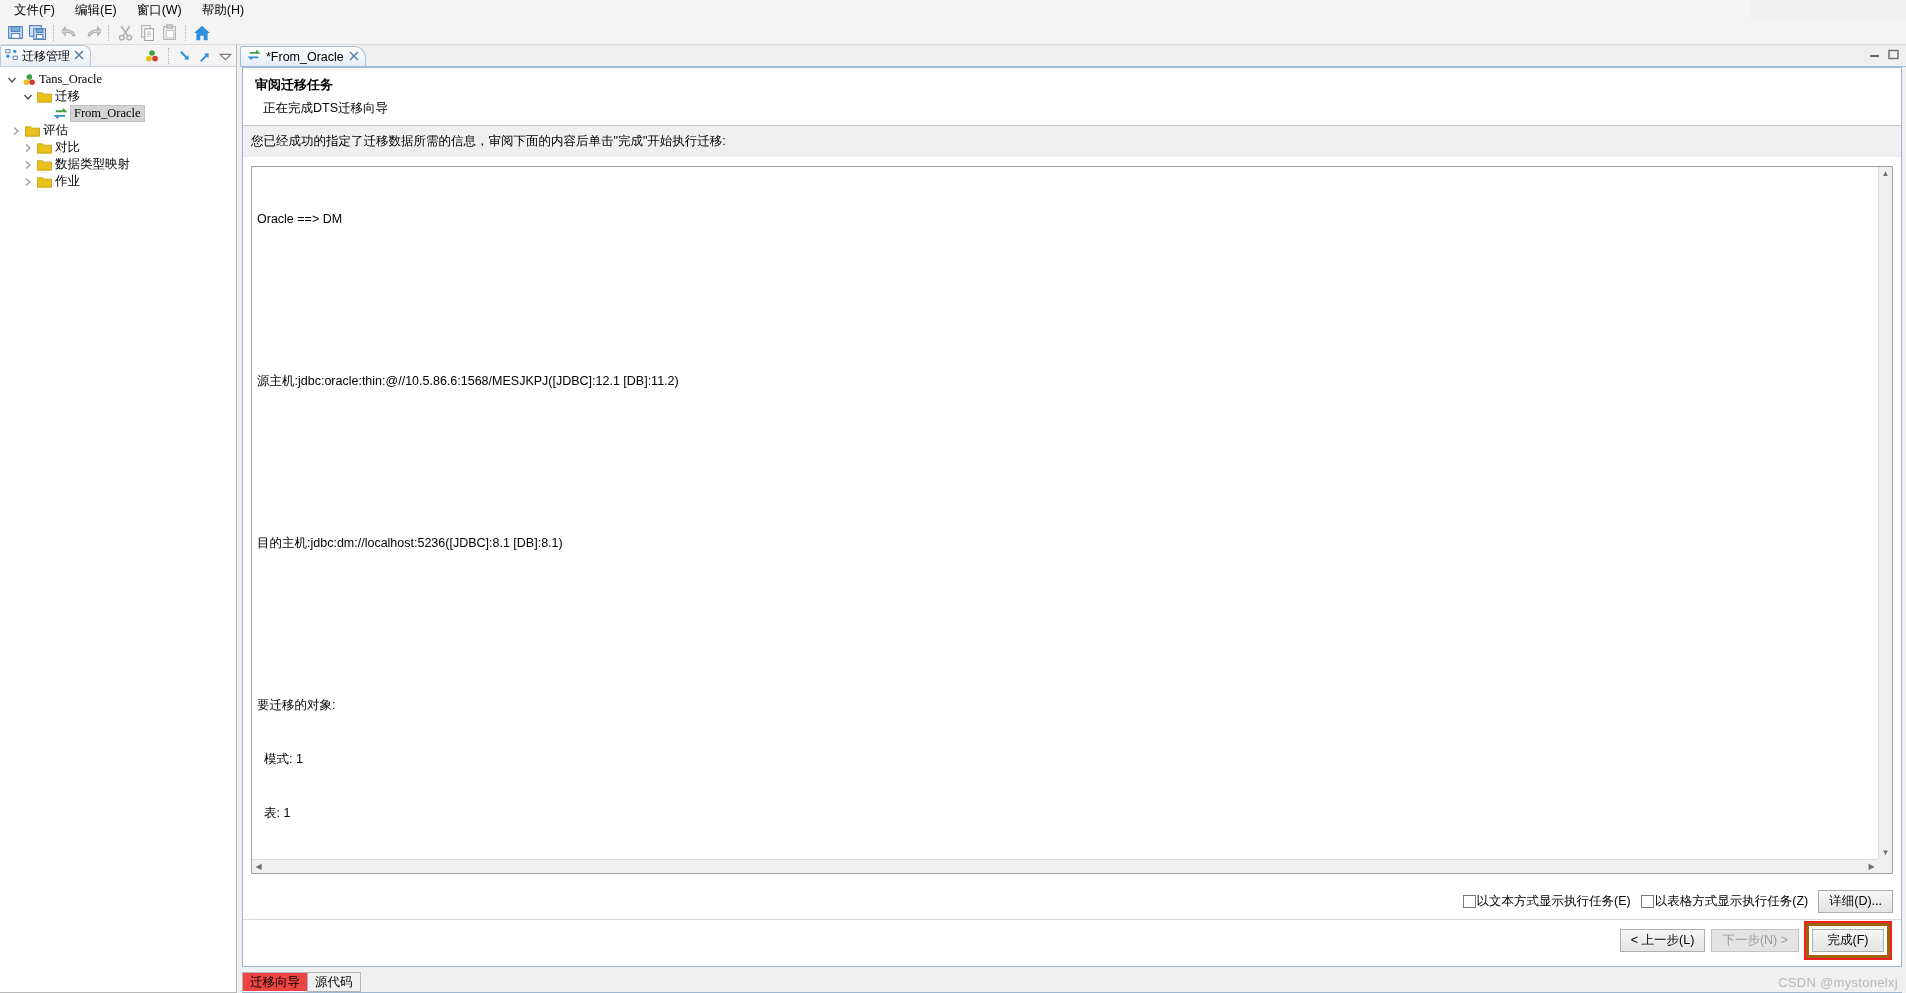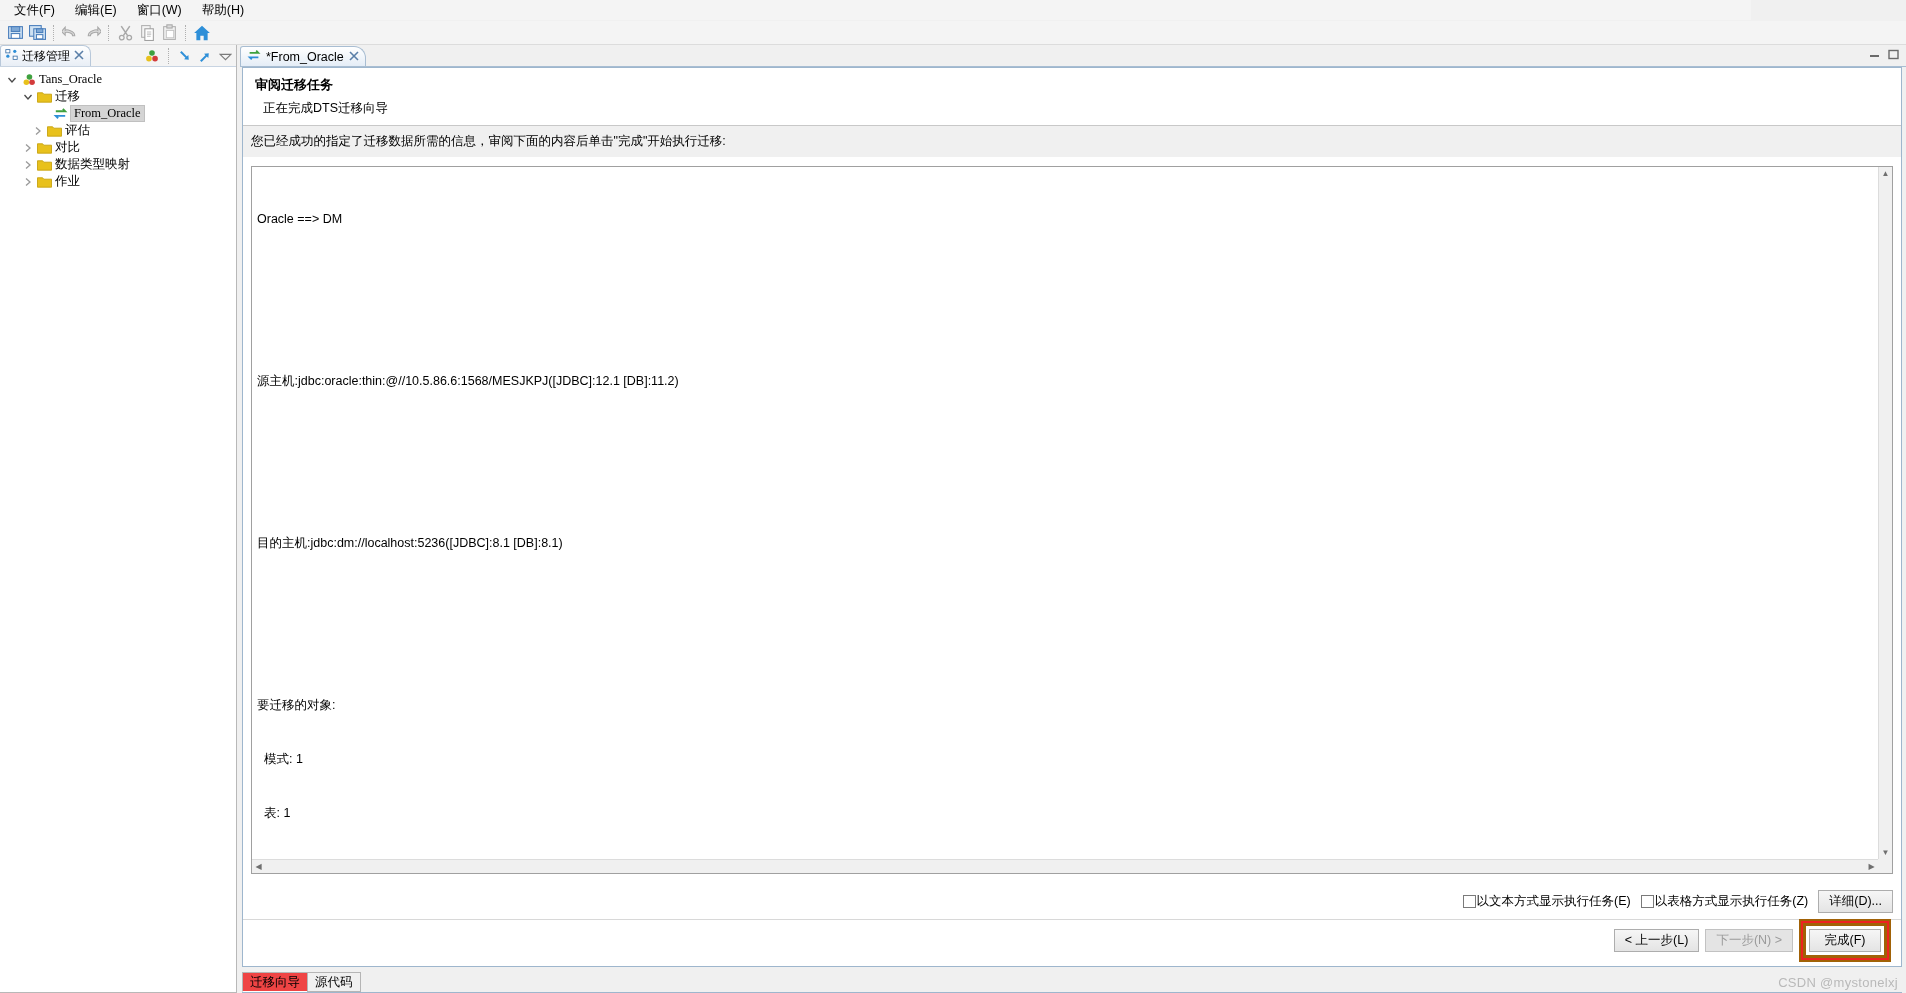--- a/index.html
+++ b/index.html
@@ -175,21 +175,21 @@
   .sep-line {
     position: absolute; left: 0; right: 0; bottom: 46px; height: 1px; background: #d8d8d8;
   }
 
   .nav-row {
     position: absolute; right: 10px; bottom: 12px; height: 28px;
     display: flex; align-items: center; gap: 6px;
   }
   .btn-finish-wrap {
     position: relative; padding: 3px;
-    border: 7px solid #a16207;
+    border: 4px solid #a16207;
     background: #fff;
   }
   .annot-red {
     position: absolute; left: -5px; top: -5px; right: -5px; bottom: -5px;
     border: 2px solid #ee2222; pointer-events: none;
   }
   .btn-finish {
     min-width: 72px; height: 23px; padding: 0 12px;
     background: linear-gradient(to bottom,#f6f6f6,#e4e4e4);
     border: 1px solid #adadad; font-size: 12.5px;
@@ -373,21 +373,21 @@
         <span class="twisty"></span>
         <span class="tree-icon">
           <svg width="15" height="14" viewBox="0 0 16 14">
             <path d="M3 4 H13 L10.5 1.5" fill="none" stroke="#3fa13f" stroke-width="2"></path>
             <path d="M13 9 H3 L5.5 11.5" fill="none" stroke="#2e8fd8" stroke-width="2"></path>
           </svg>
         </span>
         <span class="tree-label">From_Oracle</span>
       </div>
 
-      <div class="tree-row" style="padding-left:30px">
+      <div class="tree-row" style="padding-left:8px">
         <span class="twisty">
           <svg width="10" height="10" viewBox="0 0 10 10">
               <path d="M3 1.5 L7 5 L3 8.5" fill="none" stroke="#9a9a9a" stroke-width="1.3"></path>
             </svg>
         </span>
         <span class="tree-icon">
           <svg width="15" height="14" viewBox="0 0 16 14">
             <path d="M0.5 2.5 H6 L7.2 4 H15.5 V12.5 H0.5 Z" fill="#e8c11c" stroke="#c9a413"></path>
           </svg>
         </span>

